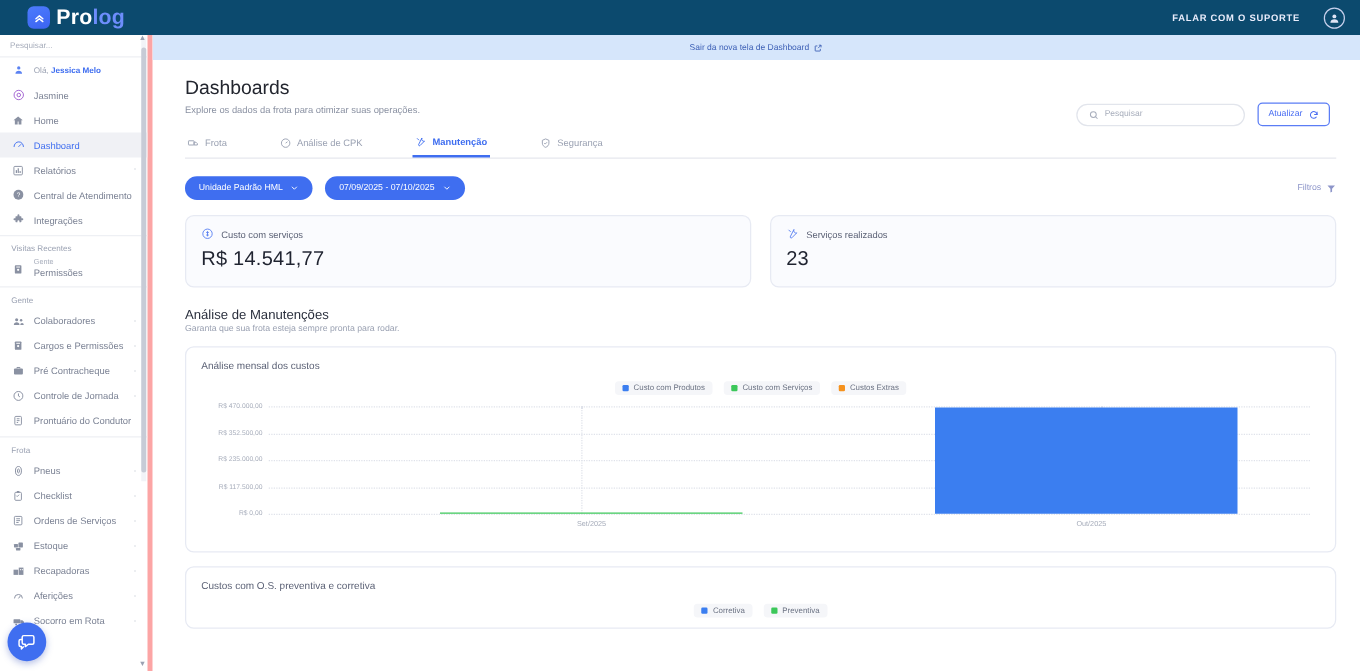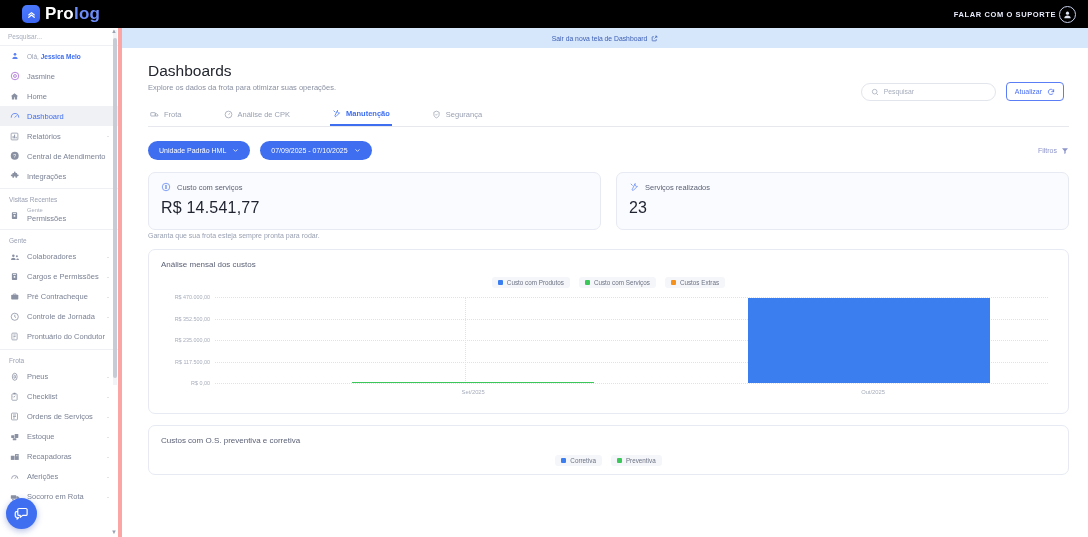--- a/index.html
+++ b/index.html
@@ -7,32 +7,32 @@
     width: 1088px; height: 537px;
     overflow: hidden;
     font-family: "Liberation Sans", sans-serif;
     background: #ffffff;
   }
   .app { position: relative; width: 1088px; height: 537px; }
 
   
   .topbar {
     position: absolute; top: 0; left: 0; width: 1088px; height: 28px;
-    background: #000000; display: flex; align-items: center;
+    background: #0c4a6e; display: flex; align-items: center;
   }
   .brand { display: flex; align-items: center; gap: 5px; margin-left: 22px; }
   .brand-mark {
     width: 18px; height: 18px; border-radius: 5px;
     background: linear-gradient(160deg,#4d7cfe,#3b63f0);
     display: flex; align-items: center; justify-content: center;
   }
   .brand-text { font-size: 17px; font-weight: bold; letter-spacing: .2px; color: #ffffff; }
   .brand-text .accent { color: #6d8dfb; }
   .topbar-right {
-    margin-left: auto; display: flex; align-items: center; gap: 3px; margin-right: 12px;
+    margin-left: auto; display: flex; align-items: center; gap: 19px; margin-right: 12px;
   }
   .support-link {
     font-size: 7.5px; letter-spacing: .6px; color: #e8ecfb; font-weight: bold;
   }
   .avatar-btn {
     width: 17px; height: 17px; border-radius: 50%;
     border: 1.2px solid #c7d0ec; display: flex; align-items: center; justify-content: center;
   }
 
   
@@ -580,20 +580,21 @@
                   <path d="M14.5 4.5a4.5 4.5 0 0 0 5.7 5.8l-9.5 9.5a2 2 0 0 1-2.8-2.8z"></path>
                   <path d="M5 5l3 3"></path>
                 </svg>
             </span>
             <span>Serviços realizados</span>
           </div>
           <div class="kpi-val">23</div>
         </div>
       </div>
 
+      <div class="section-title">Análise de Manutenções</div>
       <div class="section-sub">Garanta que sua frota esteja sempre pronta para rodar.</div>
 
       <div class="card">
         <div class="card-title">Análise mensal dos custos</div>
 
         <div class="legend">
           <div class="legend-item">
             <span class="legend-dot" style="background:#3b7ef0"></span>
             <span>Custo com Produtos</span>
           </div>

